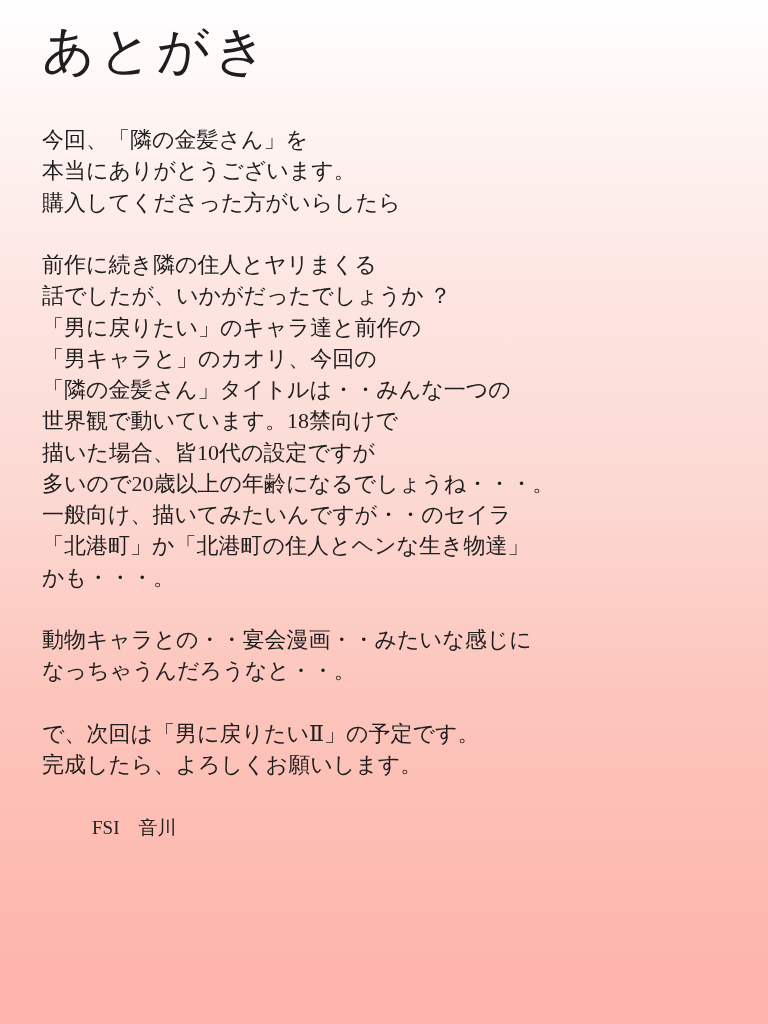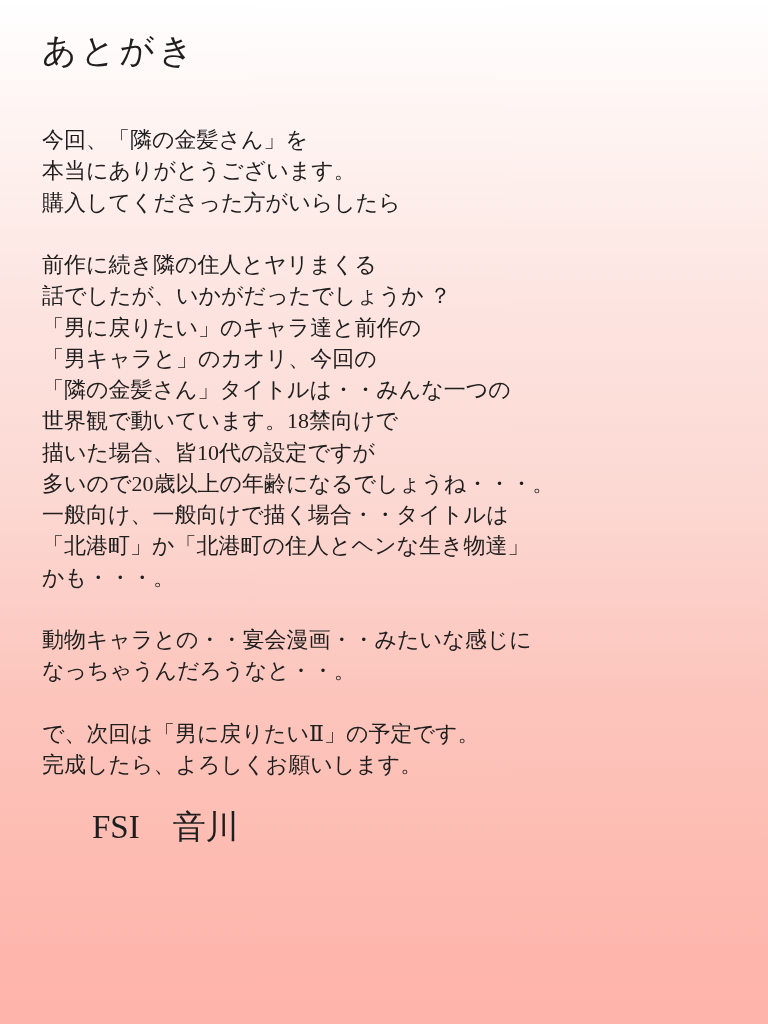--- a/index.html
+++ b/index.html
@@ -18,36 +18,36 @@
       #fde4e0 30%,
       #fcd8d2 49%,
       #fcc5bc 68%,
       #feb5ab 95%,
       #feb4aa 100%);
     color: #1e1e1e;
     font-family: "Liberation Serif", "DejaVu Serif", serif;
     overflow: hidden;
   }
   .title {
-    font-size: 34px;
+    font-size: 52px;
     font-weight: normal;
     letter-spacing: 4px;
     line-height: 50px;
     margin: 0 0 48px 0;
   }
   .para {
     font-size: 22px;
     line-height: 31.25px;
     margin: 0 0 31.25px 0;
   }
   .line {
     white-space: pre;
   }
   .signature {
-    font-size: 33px;
+    font-size: 19px;
     line-height: 31.25px;
     padding-left: 50px;
     white-space: pre;
   }
 </style>
 </head>
 <body>
 
 <div class="page">
 
@@ -61,21 +61,21 @@
 
   <div class="para">
     <div class="line">前作に続き隣の住人とヤリまくる</div>
     <div class="line">話でしたが、いかがだったでしょうか ？</div>
     <div class="line">「男に戻りたい」のキャラ達と前作の</div>
     <div class="line">「男キャラと」のカオリ、今回の</div>
     <div class="line">「隣の金髪さん」タイトルは・・みんな一つの</div>
     <div class="line">世界観で動いています。18禁向けで</div>
     <div class="line">描いた場合、皆10代の設定ですが</div>
     <div class="line">多いので20歳以上の年齢になるでしょうね・・・。</div>
-    <div class="line">一般向け、一般向けで描く場合・・タイトルは</div>
+    <div class="line">一般向け、描いてみたいんですが・・のセイラ</div>
     <div class="line">「北港町」か「北港町の住人とヘンな生き物達」</div>
     <div class="line">かも・・・。</div>
   </div>
 
   <div class="para">
     <div class="line">動物キャラとの・・宴会漫画・・みたいな感じに</div>
     <div class="line">なっちゃうんだろうなと・・。</div>
   </div>
 
   <div class="para">

